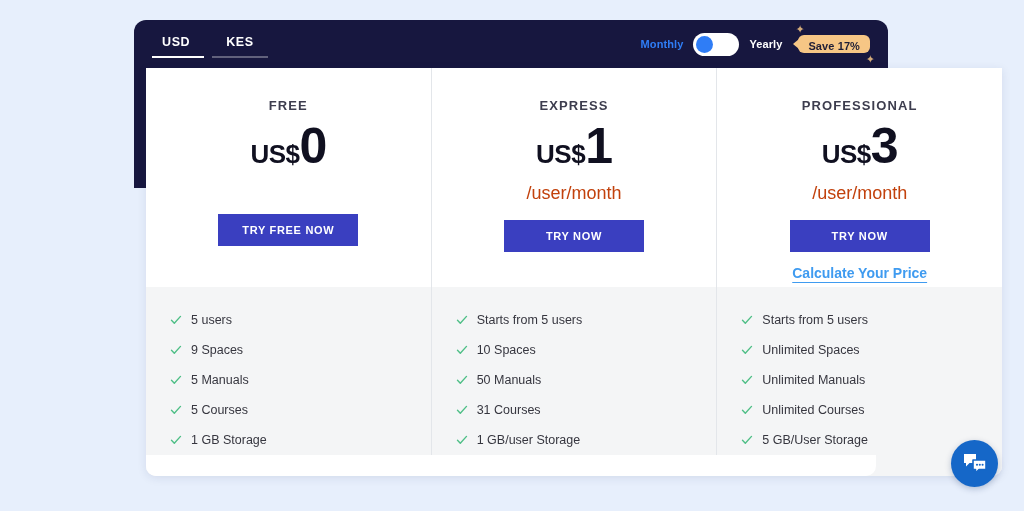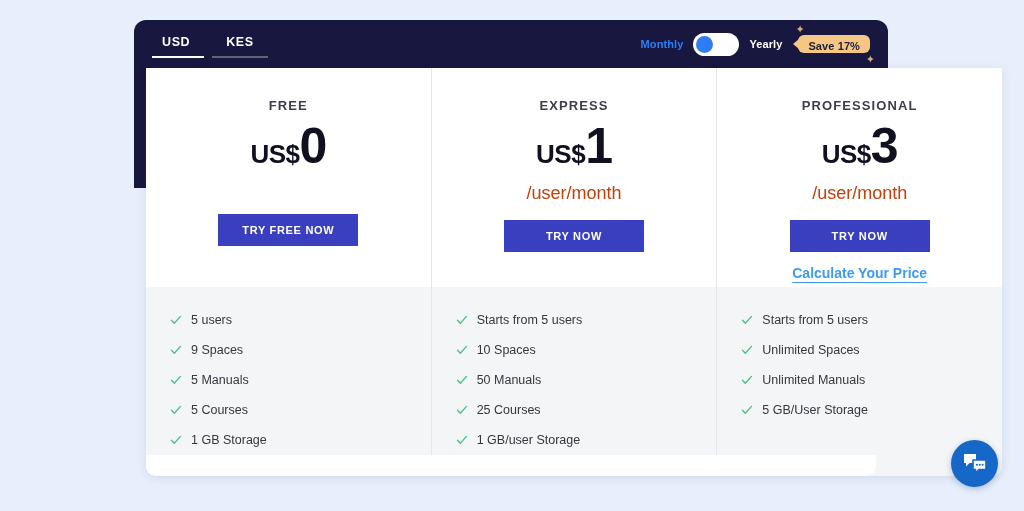--- a/index.html
+++ b/index.html
@@ -410,21 +410,21 @@
         <div class="feature-row">
           <svg class="check-icon" viewBox="0 0 12 12">
               <path d="M1.5 6.3 L4.3 9.2 L10.5 2.4" stroke="currentColor" stroke-width="1.4" fill="none" stroke-linecap="round" stroke-linejoin="round"></path>
             </svg>
           <span>50 Manuals</span>
         </div>
         <div class="feature-row">
           <svg class="check-icon" viewBox="0 0 12 12">
               <path d="M1.5 6.3 L4.3 9.2 L10.5 2.4" stroke="currentColor" stroke-width="1.4" fill="none" stroke-linecap="round" stroke-linejoin="round"></path>
             </svg>
-          <span>25 Courses</span>
+          <span>31 Courses</span>
         </div>
         <div class="feature-row">
           <svg class="check-icon" viewBox="0 0 12 12">
               <path d="M1.5 6.3 L4.3 9.2 L10.5 2.4" stroke="currentColor" stroke-width="1.4" fill="none" stroke-linecap="round" stroke-linejoin="round"></path>
             </svg>
           <span>1 GB/user Storage</span>
         </div>
       </div>
     </div>
 
@@ -450,20 +450,26 @@
           <svg class="check-icon" viewBox="0 0 12 12">
               <path d="M1.5 6.3 L4.3 9.2 L10.5 2.4" stroke="currentColor" stroke-width="1.4" fill="none" stroke-linecap="round" stroke-linejoin="round"></path>
             </svg>
           <span>Unlimited Spaces</span>
         </div>
         <div class="feature-row">
           <svg class="check-icon" viewBox="0 0 12 12">
               <path d="M1.5 6.3 L4.3 9.2 L10.5 2.4" stroke="currentColor" stroke-width="1.4" fill="none" stroke-linecap="round" stroke-linejoin="round"></path>
             </svg>
           <span>Unlimited Manuals</span>
+        </div>
+        <div class="feature-row">
+          <svg class="check-icon" viewBox="0 0 12 12">
+              <path d="M1.5 6.3 L4.3 9.2 L10.5 2.4" stroke="currentColor" stroke-width="1.4" fill="none" stroke-linecap="round" stroke-linejoin="round"></path>
+            </svg>
+          <span>Unlimited Courses</span>
         </div>
         <div class="feature-row">
           <svg class="check-icon" viewBox="0 0 12 12">
               <path d="M1.5 6.3 L4.3 9.2 L10.5 2.4" stroke="currentColor" stroke-width="1.4" fill="none" stroke-linecap="round" stroke-linejoin="round"></path>
             </svg>
           <span>5 GB/User Storage</span>
         </div>
       </div>
     </div>
 

